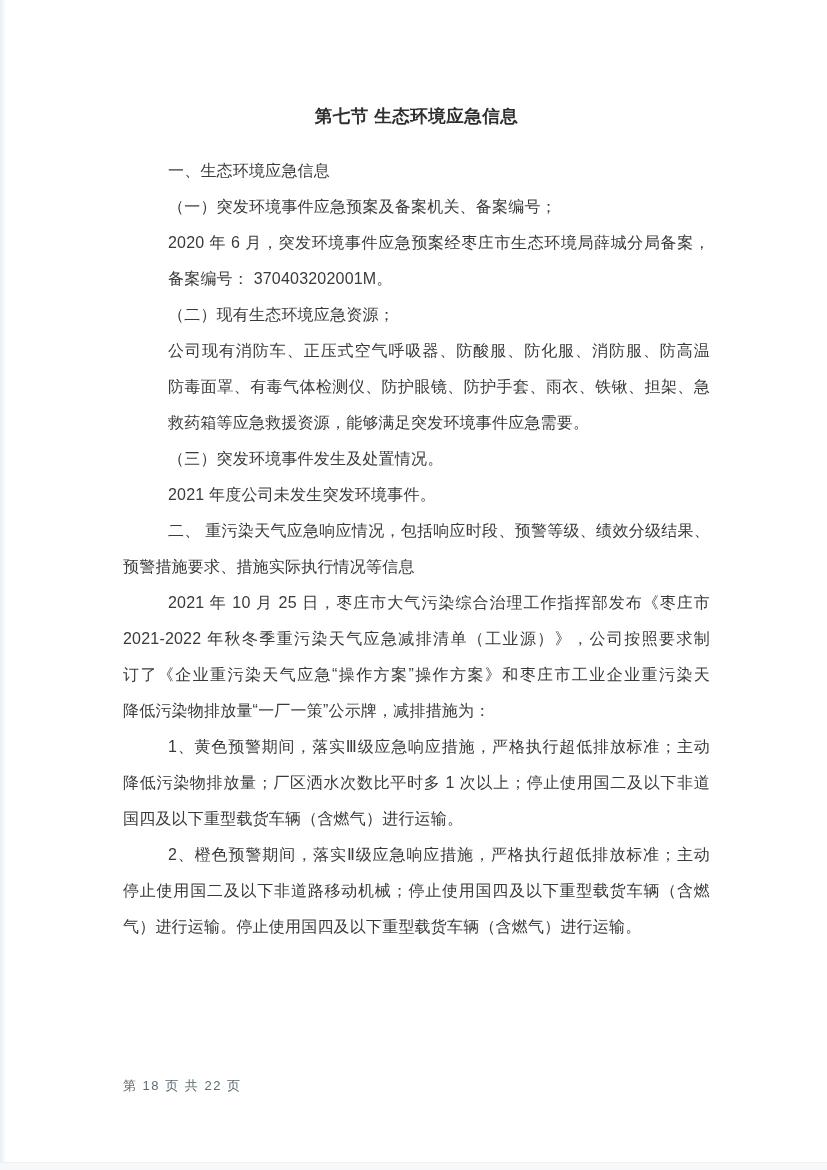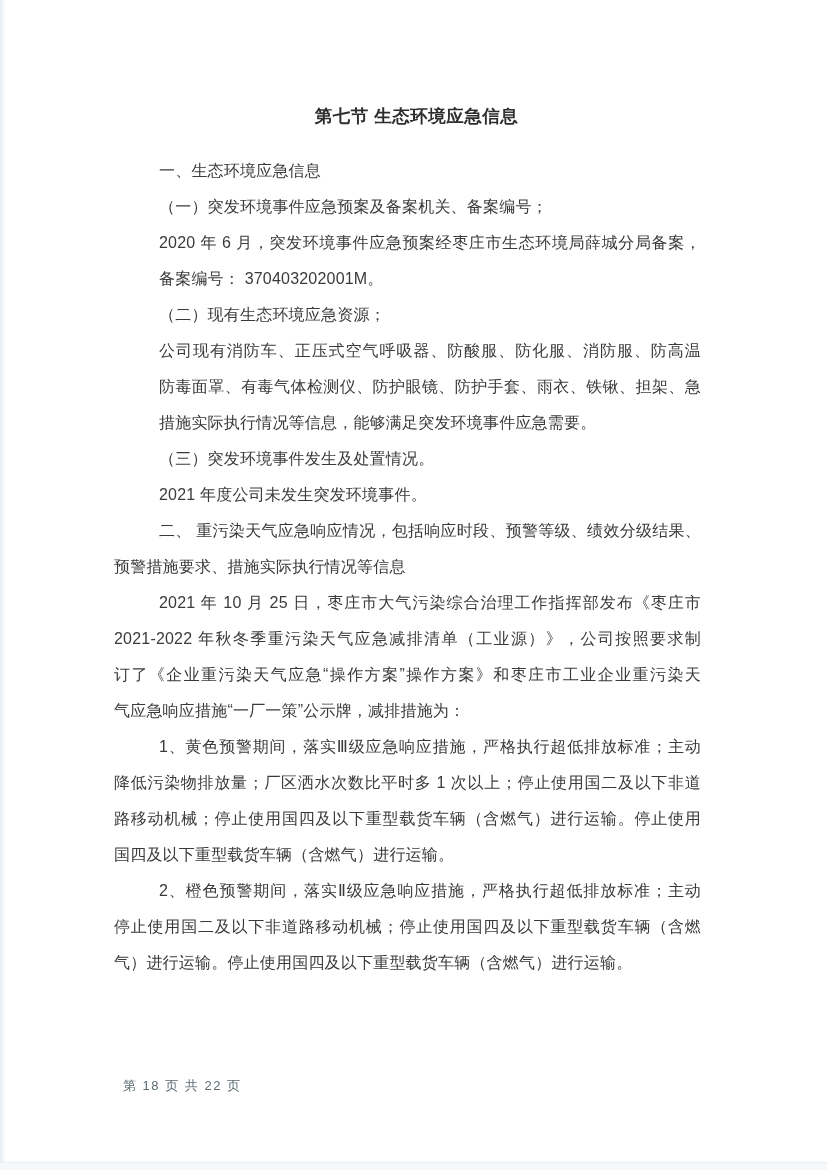--- a/index.html
+++ b/index.html
@@ -42,21 +42,21 @@
     margin: 0;
     text-align: center;
     font-size: 17.5px;
     font-weight: bold;
     letter-spacing: 0.5px;
     color: #2e2e2e;
   }
   .doc-body {
     position: absolute;
     top: 153px;
-    left: 114px;
+    left: 123px;
     width: 587px;
     font-size: 16px;
     color: #3a3a3a;
   }
   .ln {
     height: 36px;
     line-height: 36px;
     white-space: nowrap;
     overflow: hidden;
     letter-spacing: 0.2px;
@@ -89,32 +89,31 @@
   <h1 class="title" style="color: rgb(46, 46, 46);">第七节 生态环境应急信息</h1>
 
   <div class="doc-body" style="color: rgb(58, 58, 58);">
     <div class="ln ind">一、生态环境应急信息</div>
     <div class="ln ind">（一）突发环境事件应急预案及备案机关、备案编号；</div>
     <div class="ln ind j">2020 年 6 月，突发环境事件应急预案经枣庄市生态环境局薛城分局备案，</div>
     <div class="ln ind">备案编号： 370403202001M。</div>
     <div class="ln ind">（二）现有生态环境应急资源；</div>
     <div class="ln ind j">公司现有消防车、正压式空气呼吸器、防酸服、防化服、消防服、防高温服、</div>
     <div class="ln ind j">防毒面罩、有毒气体检测仪、防护眼镜、防护手套、雨衣、铁锹、担架、急</div>
-    <div class="ln ind">措施实际执行情况等信息，能够满足突发环境事件应急需要。</div>
+    <div class="ln ind">救药箱等应急救援资源，能够满足突发环境事件应急需要。</div>
     <div class="ln ind">（三）突发环境事件发生及处置情况。</div>
     <div class="ln ind">2021 年度公司未发生突发环境事件。</div>
     <div class="ln ind j">二、 重污染天气应急响应情况，包括响应时段、预警等级、绩效分级结果、</div>
     <div class="ln">预警措施要求、措施实际执行情况等信息</div>
     <div class="ln ind j">2021 年 10 月 25 日，枣庄市大气污染综合治理工作指挥部发布《枣庄市</div>
     <div class="ln j">2021-2022 年秋冬季重污染天气应急减排清单（工业源）》，公司按照要求制</div>
     <div class="ln j">订了《企业重污染天气应急“操作方案”操作方案》和枣庄市工业企业重污染天</div>
-    <div class="ln">气应急响应措施“一厂一策”公示牌，减排措施为：</div>
+    <div class="ln">降低污染物排放量“一厂一策”公示牌，减排措施为：</div>
     <div class="ln ind j">1、黄色预警期间，落实Ⅲ级应急响应措施，严格执行超低排放标准；主动</div>
     <div class="ln j">降低污染物排放量；厂区洒水次数比平时多 1 次以上；停止使用国二及以下非道</div>
-    <div class="ln j">路移动机械；停止使用国四及以下重型载货车辆（含燃气）进行运输。停止使用</div>
     <div class="ln">国四及以下重型载货车辆（含燃气）进行运输。</div>
     <div class="ln ind j">2、橙色预警期间，落实Ⅱ级应急响应措施，严格执行超低排放标准；主动</div>
     <div class="ln j">停止使用国二及以下非道路移动机械；停止使用国四及以下重型载货车辆（含燃</div>
     <div class="ln">气）进行运输。停止使用国四及以下重型载货车辆（含燃气）进行运输。</div>
   </div>
 
   <div class="footer" style="color: rgb(92, 107, 114);">
     <span>第 18 页 共 22 页</span>
   </div>
 

